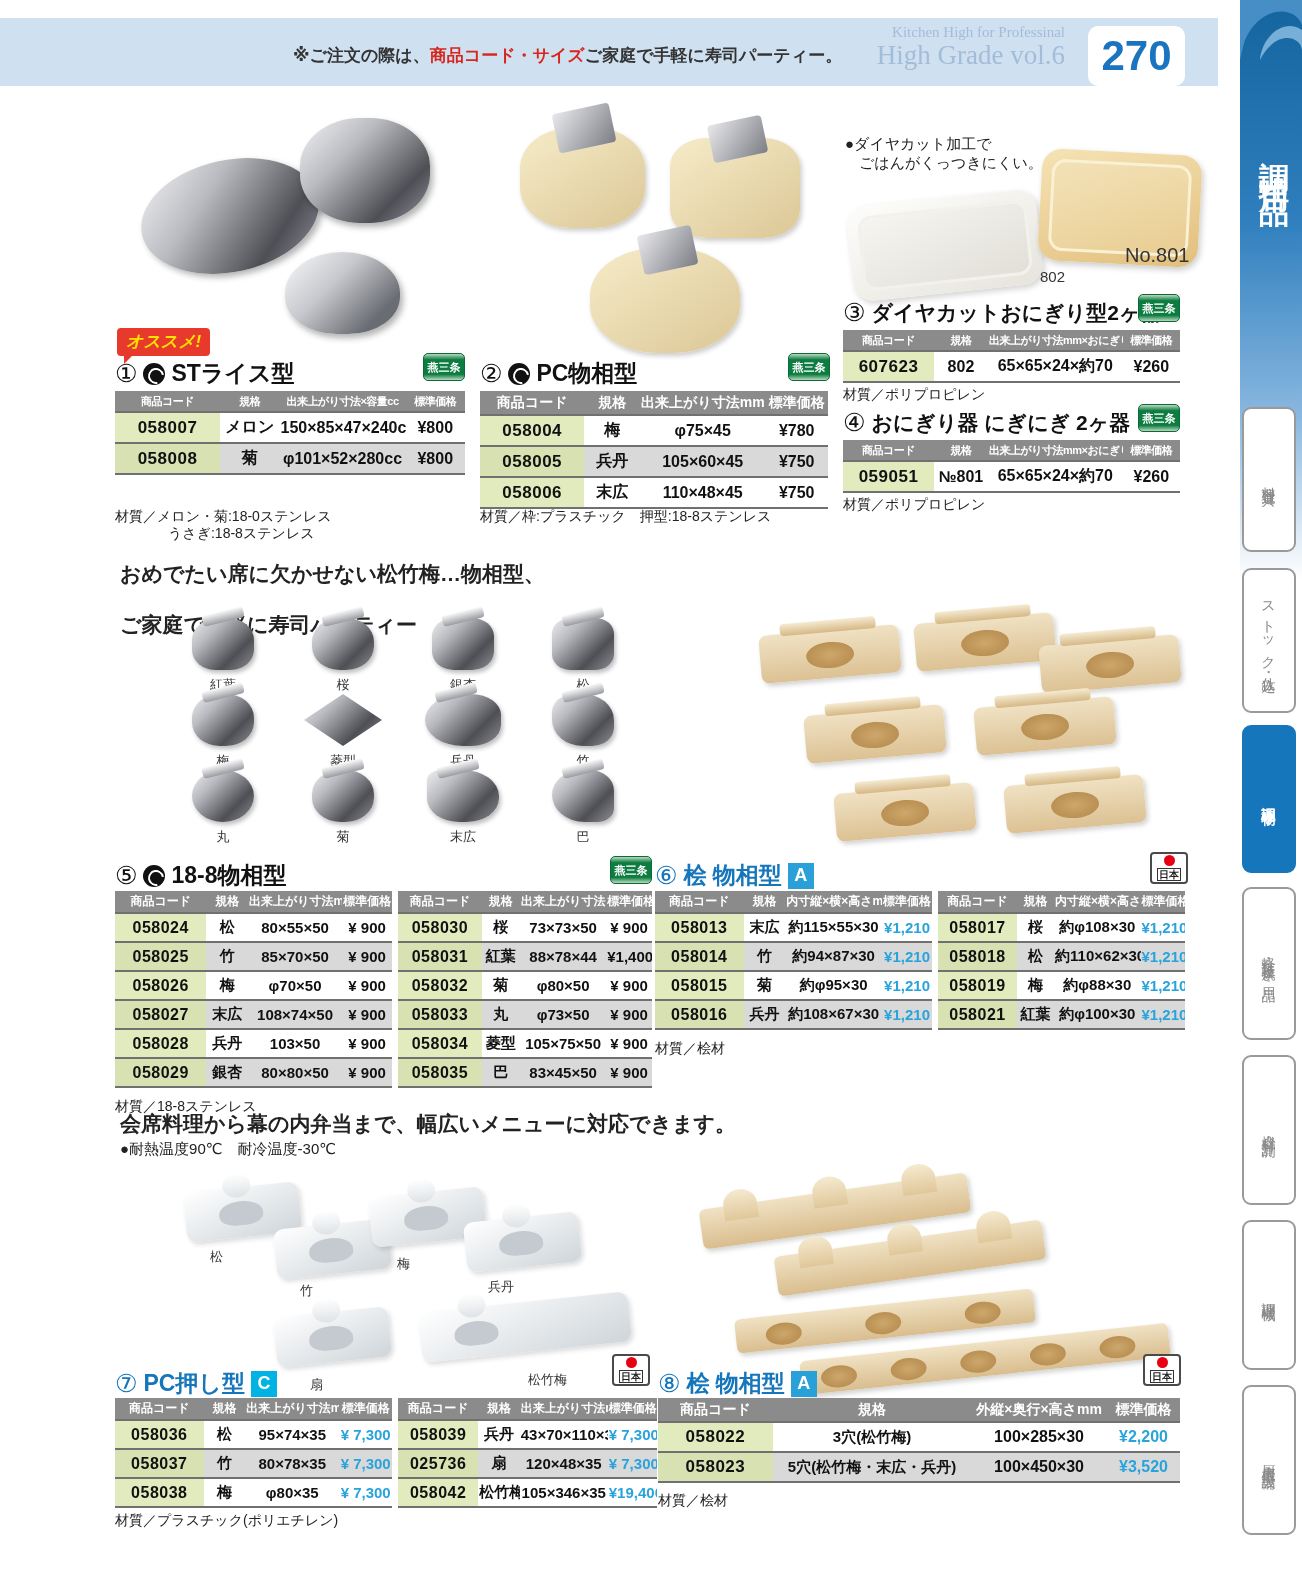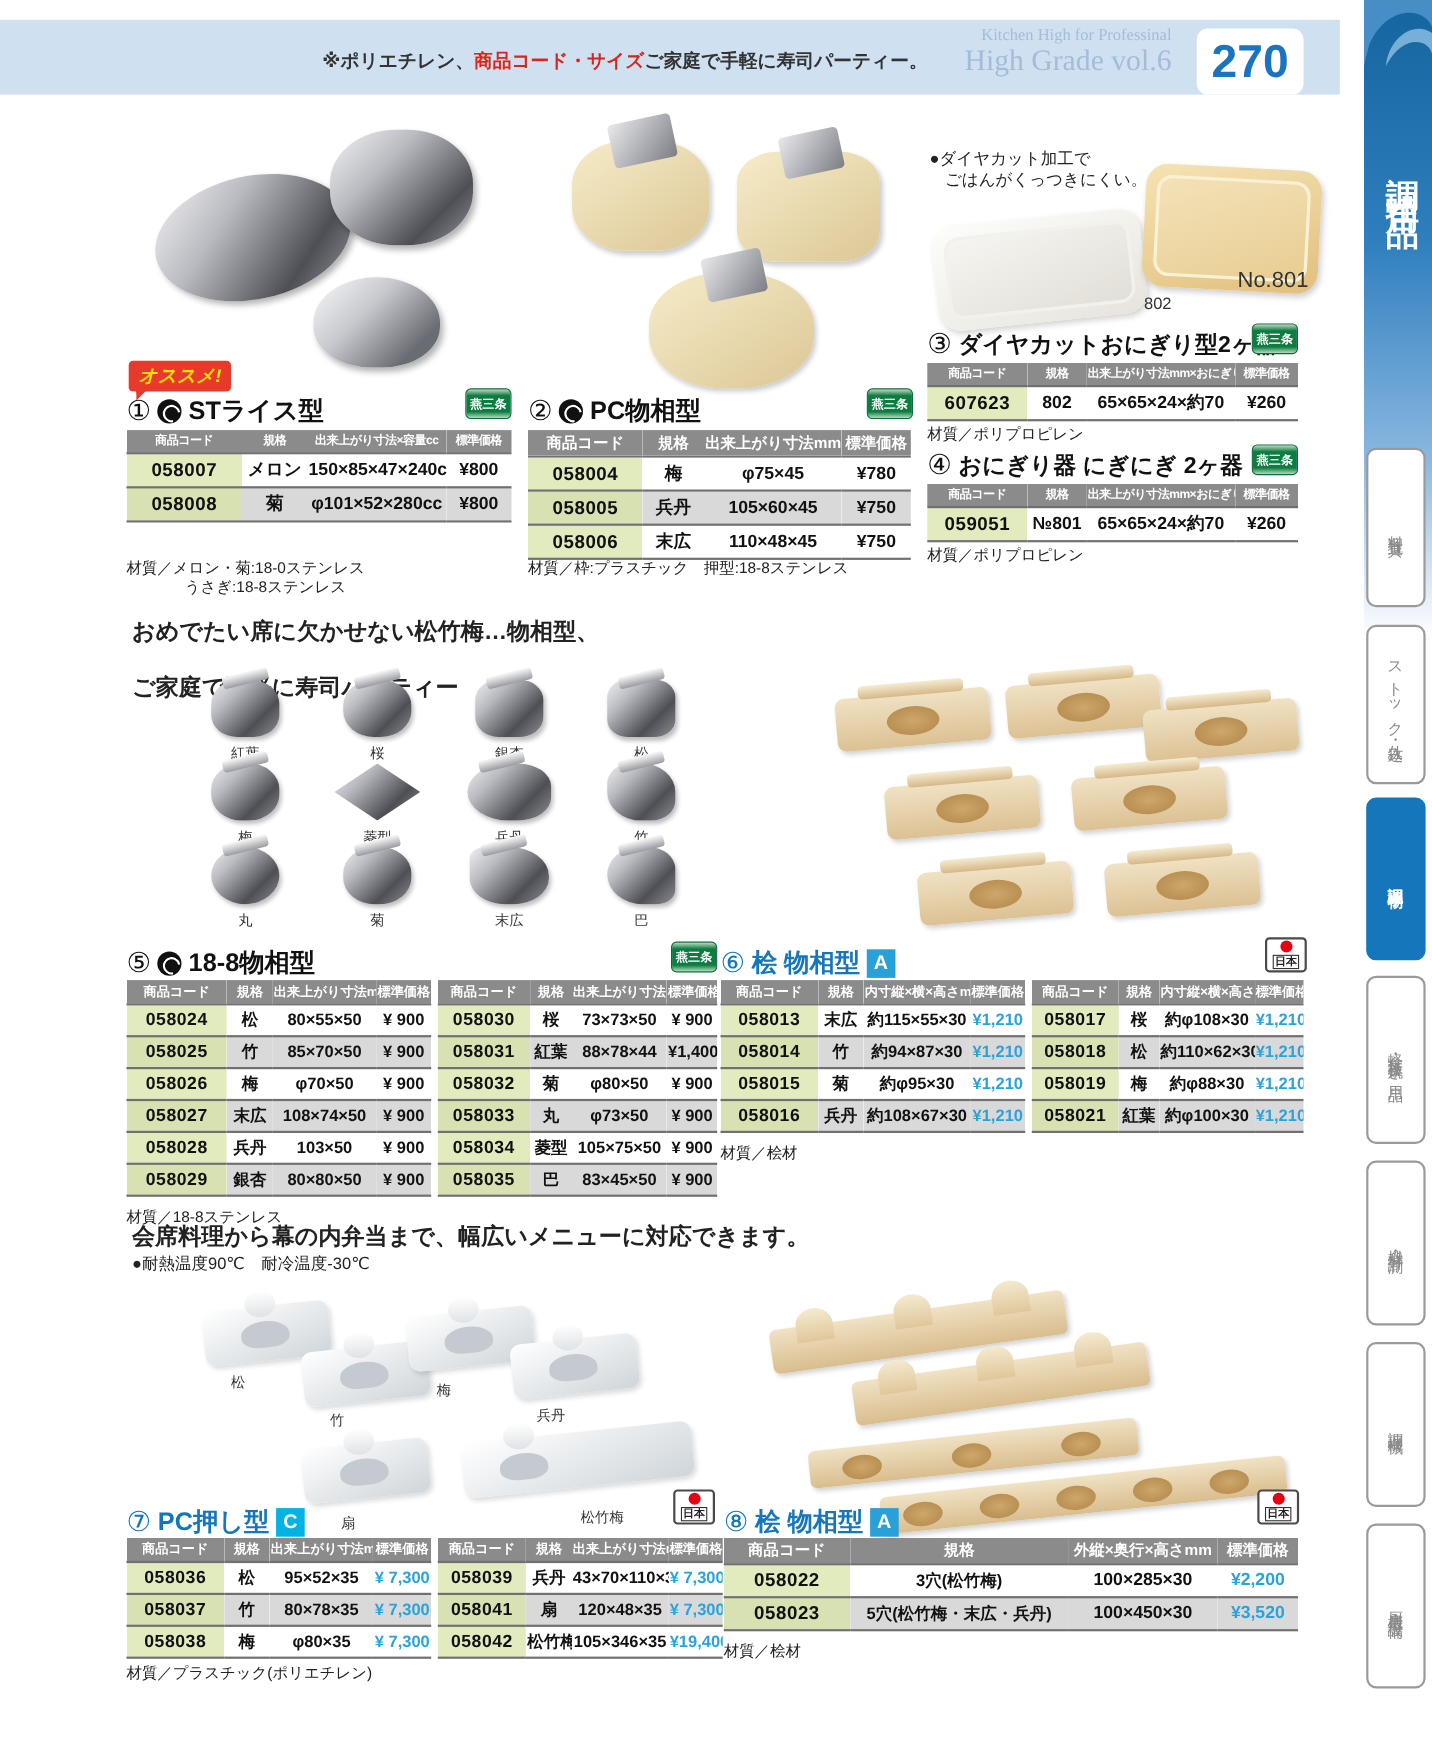--- a/index.html
+++ b/index.html
@@ -81,21 +81,21 @@
   .onig .inner{position:absolute;inset:10px;border-radius:14px;}
 </style>
 </head>
 <body>
 
 <div id="page">
 
   
   <div class="abs band"></div>
   <div class="abs note">
-    <span>※ポリエチレン、</span><span class="red">商品コード・サイズ</span><span>ご家庭で手軽に寿司パーティー。</span>
+    <span>※ご注文の際は、</span><span class="red">商品コード・サイズ</span><span>ご家庭で手軽に寿司パーティー。</span>
   </div>
   <div class="abs brand">
     <div class="b1">Kitchen High for Professinal</div>
     <div class="b2">High Grade vol.6</div>
   </div>
   <div class="abs pagenum">270</div>
 
   
   <div class="abs banner">
     <svg width="62" height="120" viewBox="0 0 62 120">
@@ -688,21 +688,21 @@
         <th>商品コード</th>
         <th>規格</th>
         <th>出来上がり寸法mm</th>
         <th>標準価格</th>
       </tr>
         </thead>
       <tbody>
         <tr>
             <td class="code">058036</td>
             <td>松</td>
-            <td>95×52×35</td>
+            <td>95×74×35</td>
             <td class="cy">¥ 7,300</td>
           </tr>
         <tr class="alt">
             <td class="code">058037</td>
             <td>竹</td>
             <td>80×78×35</td>
             <td class="cy">¥ 7,300</td>
           </tr>
         <tr>
             <td class="code">058038</td>
@@ -731,21 +731,21 @@
       </tr>
         </thead>
       <tbody>
         <tr>
             <td class="code">058039</td>
             <td>兵丹</td>
             <td>43×70×110×35</td>
             <td class="cy">¥ 7,300</td>
           </tr>
         <tr class="alt">
-            <td class="code">058041</td>
+            <td class="code">025736</td>
             <td>扇</td>
             <td>120×48×35</td>
             <td class="cy">¥ 7,300</td>
           </tr>
         <tr>
             <td class="code">058042</td>
             <td>松竹梅</td>
             <td>105×346×35</td>
             <td class="cy">¥19,400</td>
           </tr>

